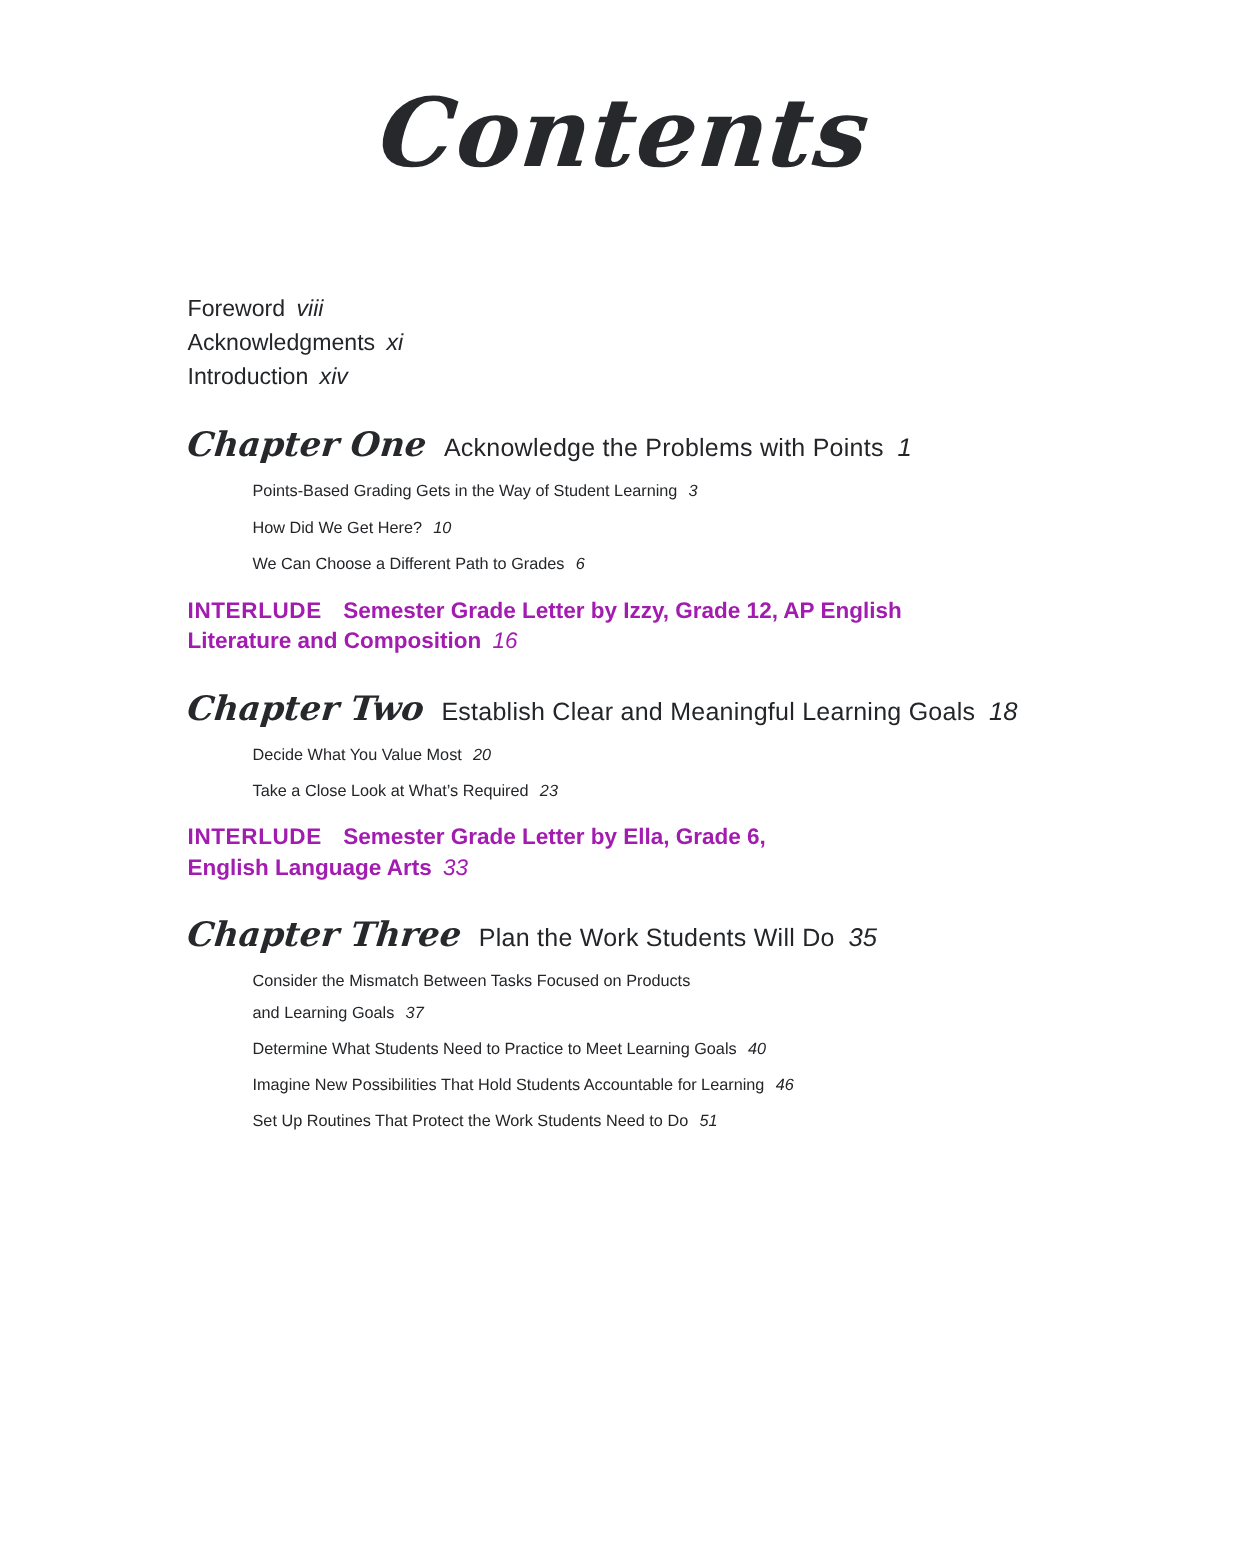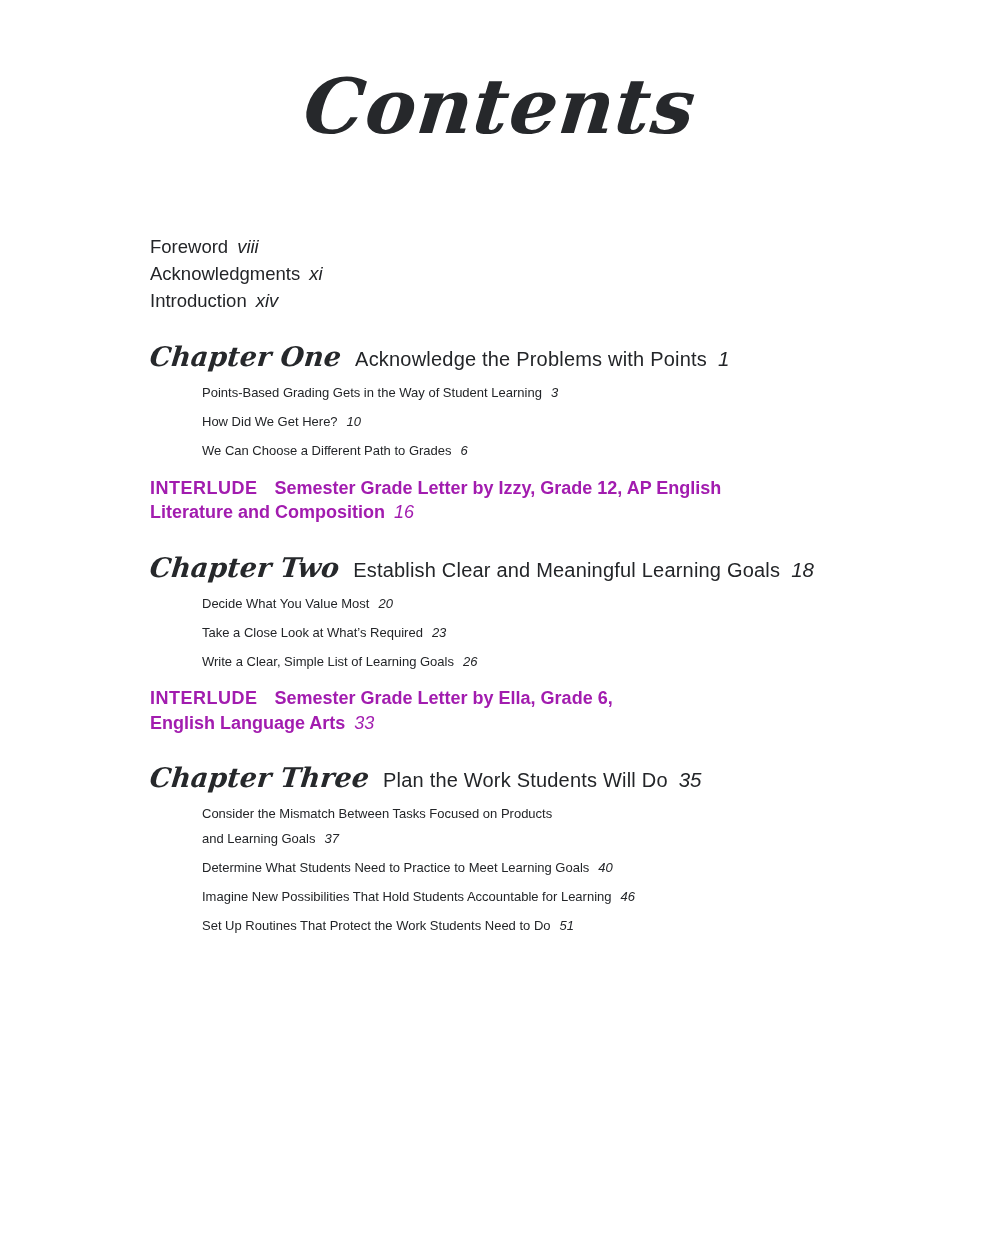--- a/index.html
+++ b/index.html
@@ -128,23 +128,20 @@
 
     <div class="chapter-heading">
       <span class="script">Chapter Two</span><span class="chapter-title">Establish Clear and Meaningful Learning Goals</span><span class="pg-lg">18</span>
     </div>
     <div class="section">
       <span>Decide What You Value Most</span><span class="pg">20</span>
     </div>
     <div class="section">
       <span>Take a Close Look at What’s Required</span><span class="pg">23</span>
     </div>
-    <div class="section">
-      <span>Write a Clear, Simple List of Learning Goals</span><span class="pg">26</span>
-    </div>
     <div class="interlude">
       <span class="interlude-label">INTERLUDE</span><span>Semester Grade Letter by Ella, Grade 6,</span><br>
       <span>English Language Arts</span><span class="pg">33</span>
     </div>
 
     <div class="chapter-heading">
       <span class="script">Chapter Three</span><span class="chapter-title">Plan the Work Students Will Do</span><span class="pg-lg">35</span>
     </div>
     <div class="section">
       <span>Consider the Mismatch Between Tasks Focused on Products</span><br>

